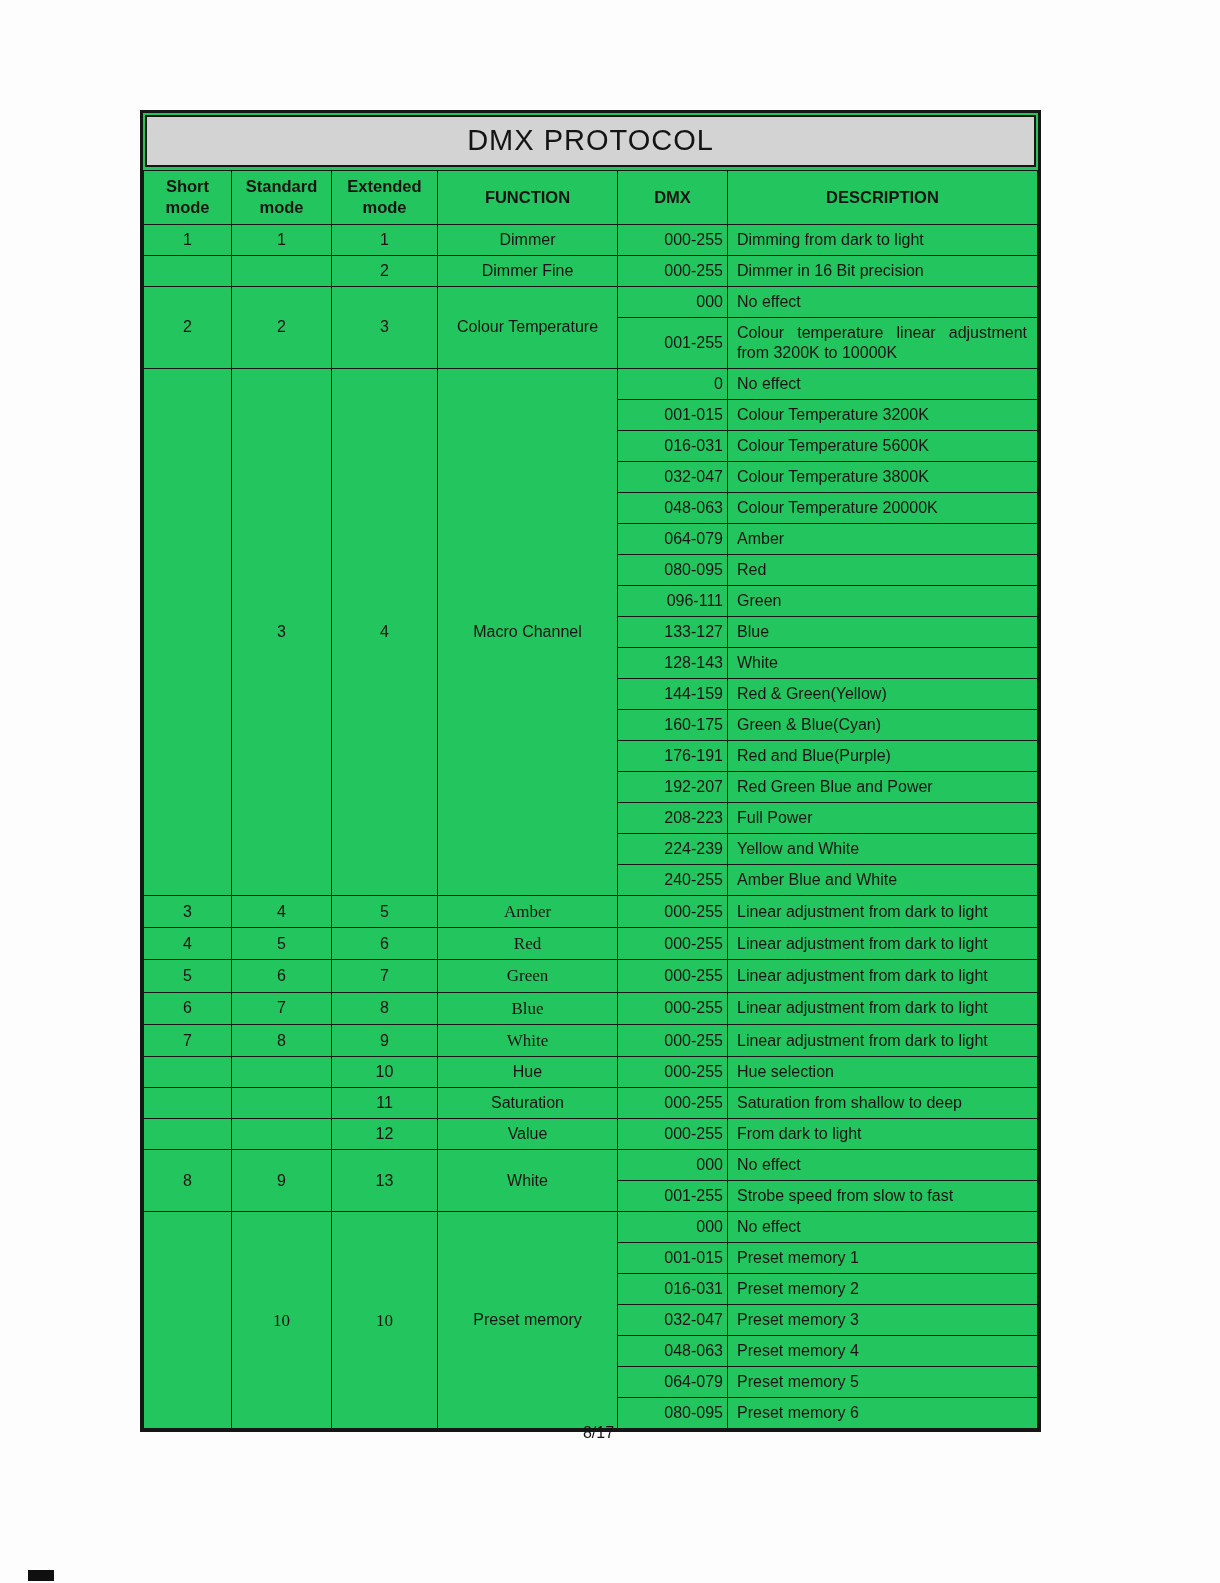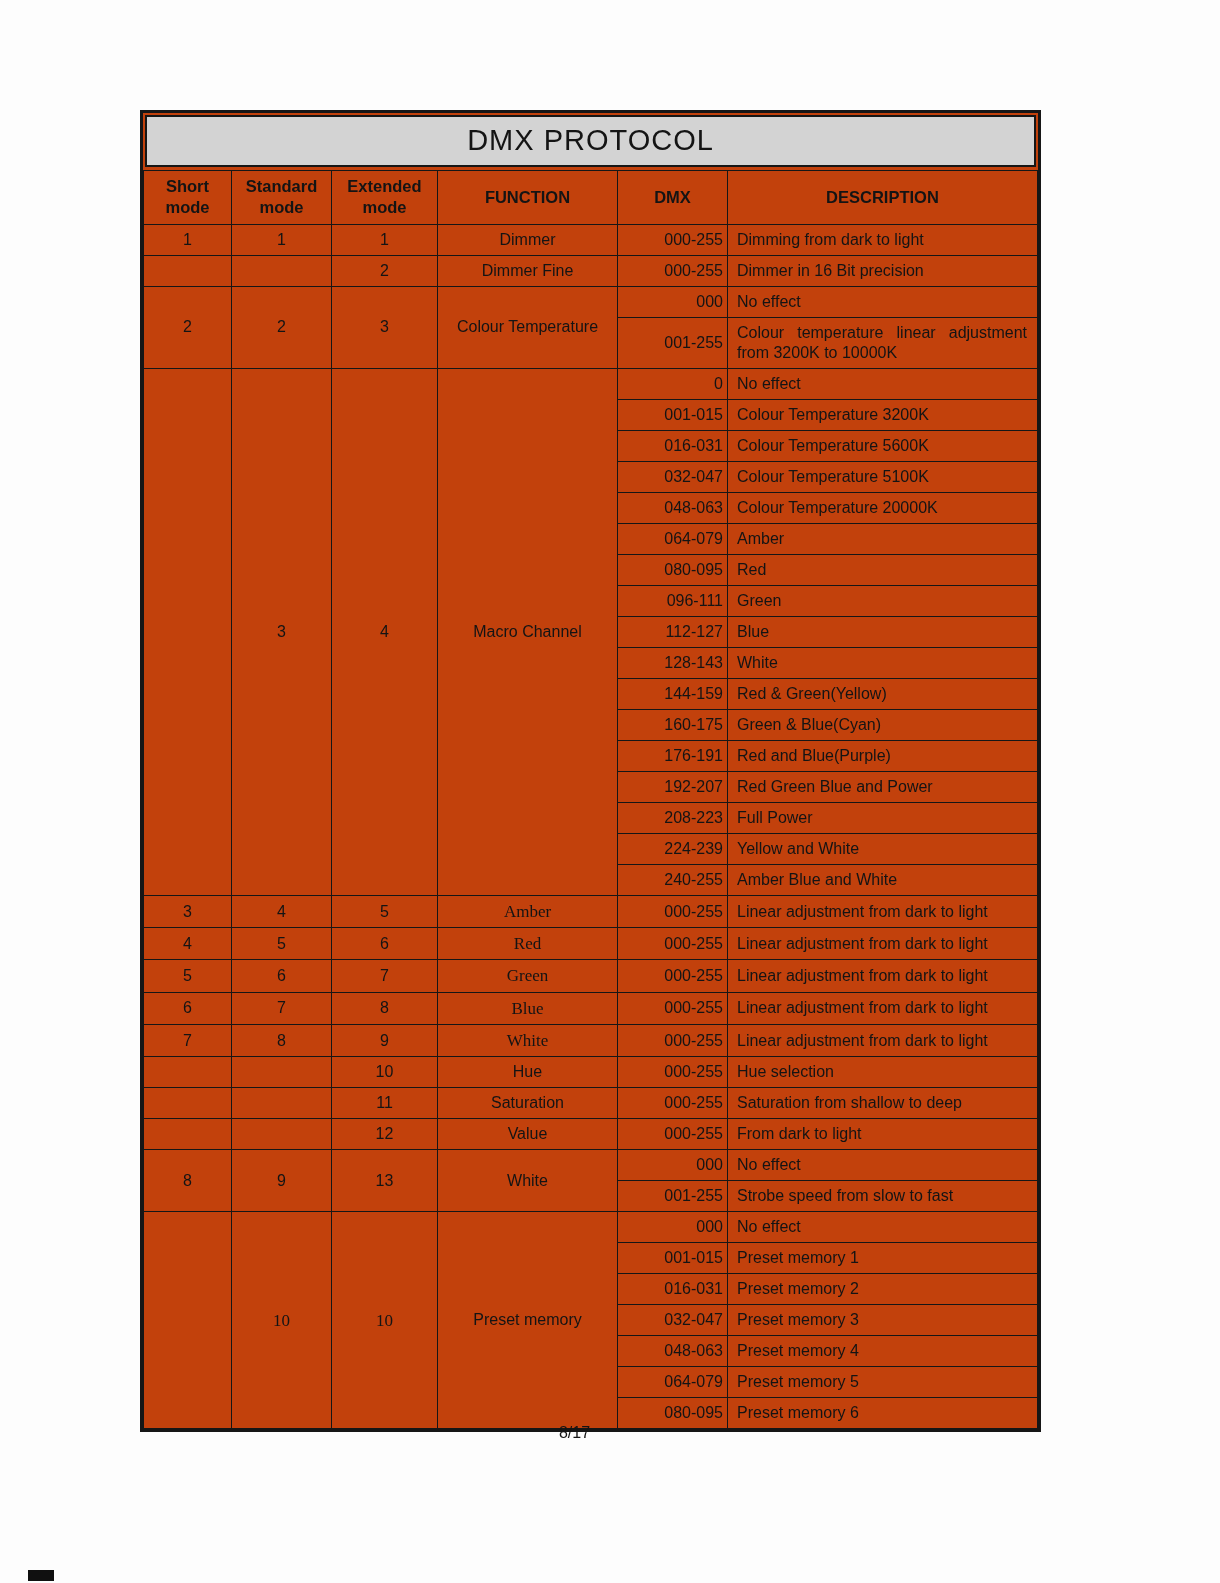--- a/index.html
+++ b/index.html
@@ -10,21 +10,21 @@
     font-family: "Liberation Sans", sans-serif;
     color: #141414;
     position: relative;
     overflow: hidden;
   }
   .doc {
     position: absolute;
     left: 140px; top: 110px;
     width: 901px;
     border: 3px solid #161616;
-    background: #c2410c;
+    background: #22c55e;
   }
   .title-box {
     margin: 2px 2px 3px 2px;
     border: 2px solid #161616;
     background: #d3d3d3;
     text-align: center;
     font-size: 29px;
     letter-spacing: 1px;
     padding: 7px 0 8px 0;
   }
@@ -57,21 +57,21 @@
     text-align: justify;
     vertical-align: middle;
     padding: 5px 10px 5px 9px;
   }
   .serif {
     font-family: "Liberation Serif", serif;
     font-size: 17px;
   }
   .footer {
     position: absolute;
-    left: 124px; top: 1424px;
+    left: 148px; top: 1424px;
     width: 901px;
     text-align: center;
     font-size: 16px;
   }
   .corner-mark {
     position: absolute;
     left: 28px; top: 1570px;
     width: 26px; height: 11px;
     background: #101010;
   }
@@ -147,40 +147,40 @@
           <tr>
             <td class="dmx">001-015</td>
             <td class="desc">Colour Temperature 3200K</td>
           </tr>
           <tr>
             <td class="dmx">016-031</td>
             <td class="desc">Colour Temperature 5600K</td>
           </tr>
           <tr>
             <td class="dmx">032-047</td>
-            <td class="desc">Colour Temperature 5100K</td>
+            <td class="desc">Colour Temperature 3800K</td>
           </tr>
           <tr>
             <td class="dmx">048-063</td>
             <td class="desc">Colour Temperature 20000K</td>
           </tr>
           <tr>
             <td class="dmx">064-079</td>
             <td class="desc">Amber</td>
           </tr>
           <tr>
             <td class="dmx">080-095</td>
             <td class="desc">Red</td>
           </tr>
           <tr>
             <td class="dmx">096-111</td>
             <td class="desc">Green</td>
           </tr>
           <tr>
-            <td class="dmx">112-127</td>
+            <td class="dmx">133-127</td>
             <td class="desc">Blue</td>
           </tr>
           <tr>
             <td class="dmx">128-143</td>
             <td class="desc">White</td>
           </tr>
           <tr>
             <td class="dmx">144-159</td>
             <td class="desc">Red &amp; Green(Yellow)</td>
           </tr>

